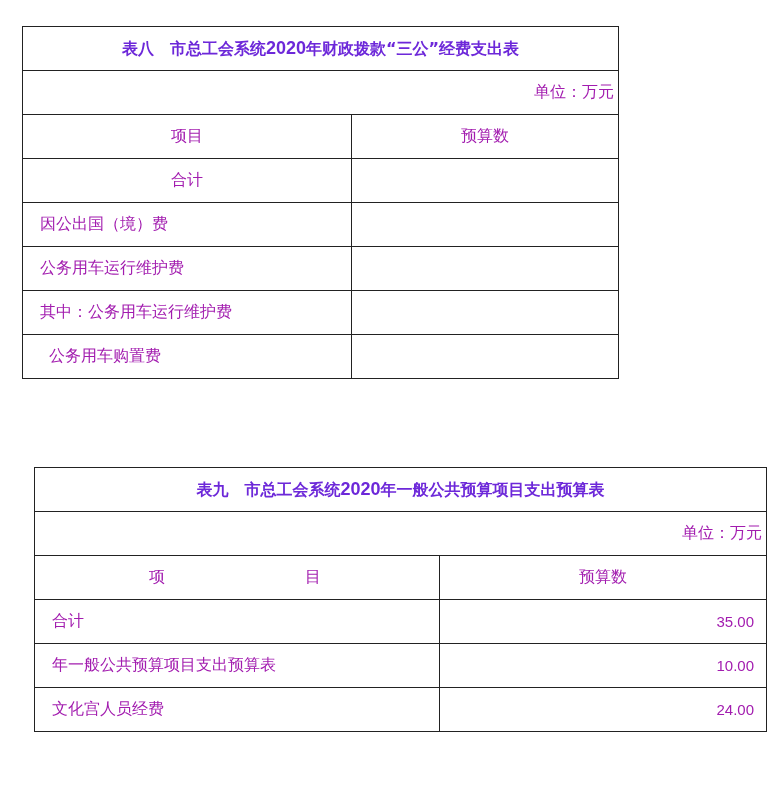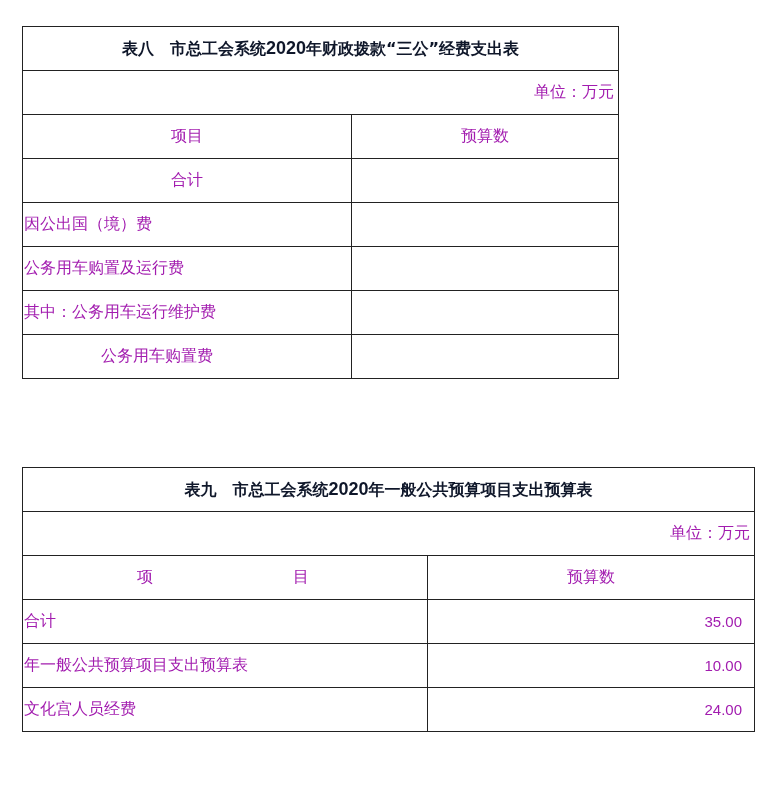--- a/index.html
+++ b/index.html
@@ -1,28 +1,28 @@
 <!DOCTYPE html>
 <html><head>
 <meta charset="utf-8">
 <style>
   html, body { margin: 0; padding: 0; background: #ffffff; }
   body { width: 770px; height: 790px; position: relative; overflow: hidden;
          font-family: "DejaVu Sans", "Liberation Sans", sans-serif; color: #333; }
   table { border-collapse: collapse; position: absolute; table-layout: fixed; }
   td { border: 1.5px solid #222; padding: 0; font-size: 16px; color: #a21caf; height: 43px; }
-  .title { text-align: center; font-weight: bold; color: #0f172a; font-size: 16px; }
+  .title { text-align: center; font-weight: bold; color: #6d28d9; font-size: 16px; }
   .title .yr { font-family: "Liberation Sans", sans-serif; font-size: 18px; }
   .unit { text-align: right; padding-right: 4px; }
   .center { text-align: center; font-family: Liberation Mono, monospace; }
-  .left { text-align: left; padding-left: 1px; }
-  .indent { padding-left: 78px; }
+  .left { text-align: left; padding-left: 17px; }
+  .indent { padding-left: 26px; }
   .num { text-align: right; padding-right: 12px; font-family: "Liberation Sans", sans-serif; font-size: 15px; }
   #t1 { left: 22px; top: 26px; width: 596px; }
-  #t2 { left: 22px; top: 467px; width: 732px; border-radius: 29px; }
+  #t2 { left: 34px; top: 467px; width: 732px; border-radius: 29px; }
 </style>
 </head>
 <body>
 
 <table id="t1">
   <colgroup>
       <col style="width:329px">
       <col style="width:267px">
     </colgroup>
   <tbody>
@@ -40,21 +40,21 @@
   </tr>
   <tr>
     <td class="center">合计</td>
     <td></td>
   </tr>
   <tr>
     <td class="left">因公出国（境）费</td>
     <td></td>
   </tr>
   <tr>
-    <td class="left">公务用车购置及运行费</td>
+    <td class="left">公务用车运行维护费</td>
     <td></td>
   </tr>
   <tr>
     <td class="left">其中：公务用车运行维护费</td>
     <td></td>
   </tr>
   <tr>
     <td class="indent">公务用车购置费</td>
     <td></td>
   </tr>

